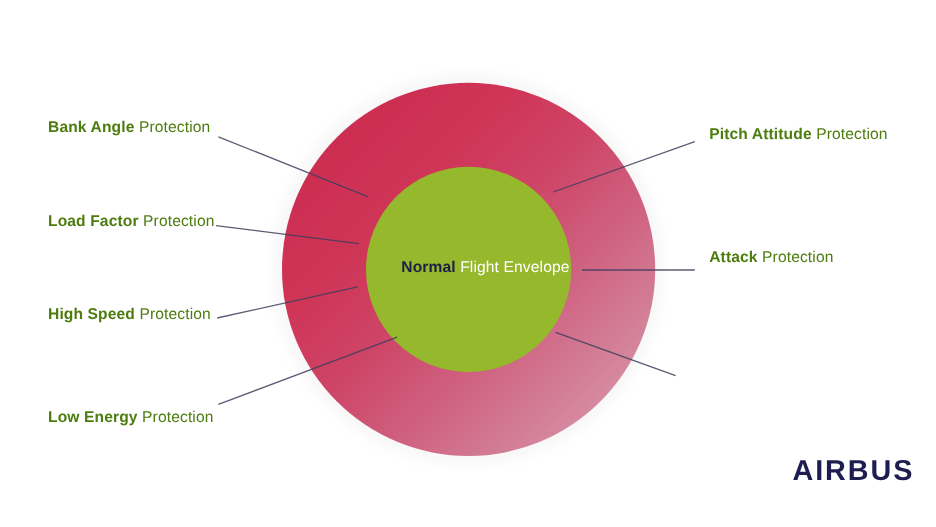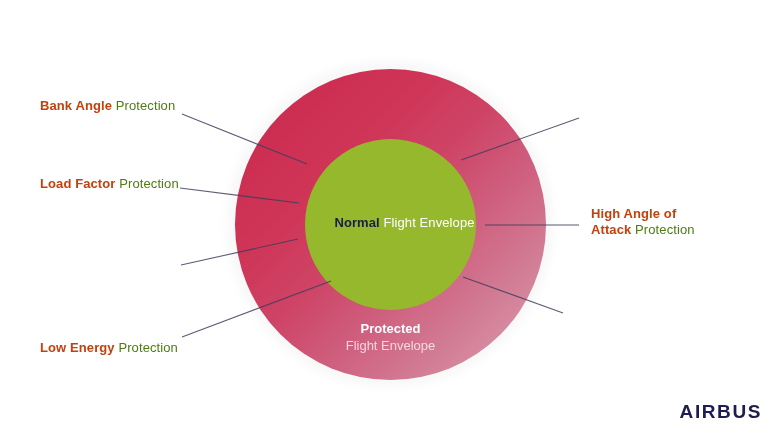--- a/index.html
+++ b/index.html
@@ -78,21 +78,21 @@
   
   .callout {
     position: absolute;
     font-size: 13px;
     line-height: 16px;
     white-space: nowrap;
   }
   .callout.right-side { }
   .term {
     font-weight: bold;
-    color: #c2410c;
+    color: #4d7c0f;
     letter-spacing: 0.1px;
   }
   .suffix {
     font-weight: normal;
     color: #4d7c0f;
     letter-spacing: 0.1px;
   }
 
   
   #normal-caption {
@@ -125,22 +125,22 @@
   #protected-caption .pc-suffix {
     display: block;
     font-weight: normal;
     color: rgba(255,255,255,0.72);
   }
 
   
   #airbus-logo {
     position: absolute;
     right: 18px;
-    bottom: 16px;
-    font-size: 19px;
+    bottom: 32px;
+    font-size: 24px;
     font-weight: bold;
     letter-spacing: 1.6px;
     color: #1d1d50;
   }
 </style>
 </head>
 <body>
 
 <div id="canvas">
 
@@ -161,40 +161,39 @@
   </svg>
 
   <div class="callout" style="left:40px; top:98px;">
     <span class="term">Bank Angle</span><span class="suffix"> Protection</span>
   </div>
 
   <div class="callout" style="left:40px; top:176px;">
     <span class="term">Load Factor</span><span class="suffix"> Protection</span>
   </div>
 
+  <div class="callout" style="left:40px; top:254px;">
+    <span class="term">High Speed</span><span class="suffix"> Protection</span>
+  </div>
 
   <div class="callout" style="left:40px; top:340px;">
     <span class="term">Low Energy</span><span class="suffix"> Protection</span>
   </div>
 
+  <div class="callout right-side" style="left:591px; top:104px;">
+    <span class="term">Pitch Attitude</span><span class="suffix"> Protection</span>
+  </div>
 
   <div class="callout right-side" style="left:591px; top:206px;">
-    <div>
-      <span class="term">High Angle of</span>
-    </div>
     <div>
       <span class="term">Attack</span><span class="suffix"> Protection</span>
     </div>
   </div>
 
 
   <div id="normal-caption">
     <span class="term">Normal</span><span class="suffix"> Flight Envelope</span>
   </div>
 
-  <div id="protected-caption">
-    <span class="pc-term">Protected</span>
-    <span class="pc-suffix">Flight Envelope</span>
-  </div>
 
   <div id="airbus-logo">AIRBUS</div>
 
 </div>
 
 </body></html>

